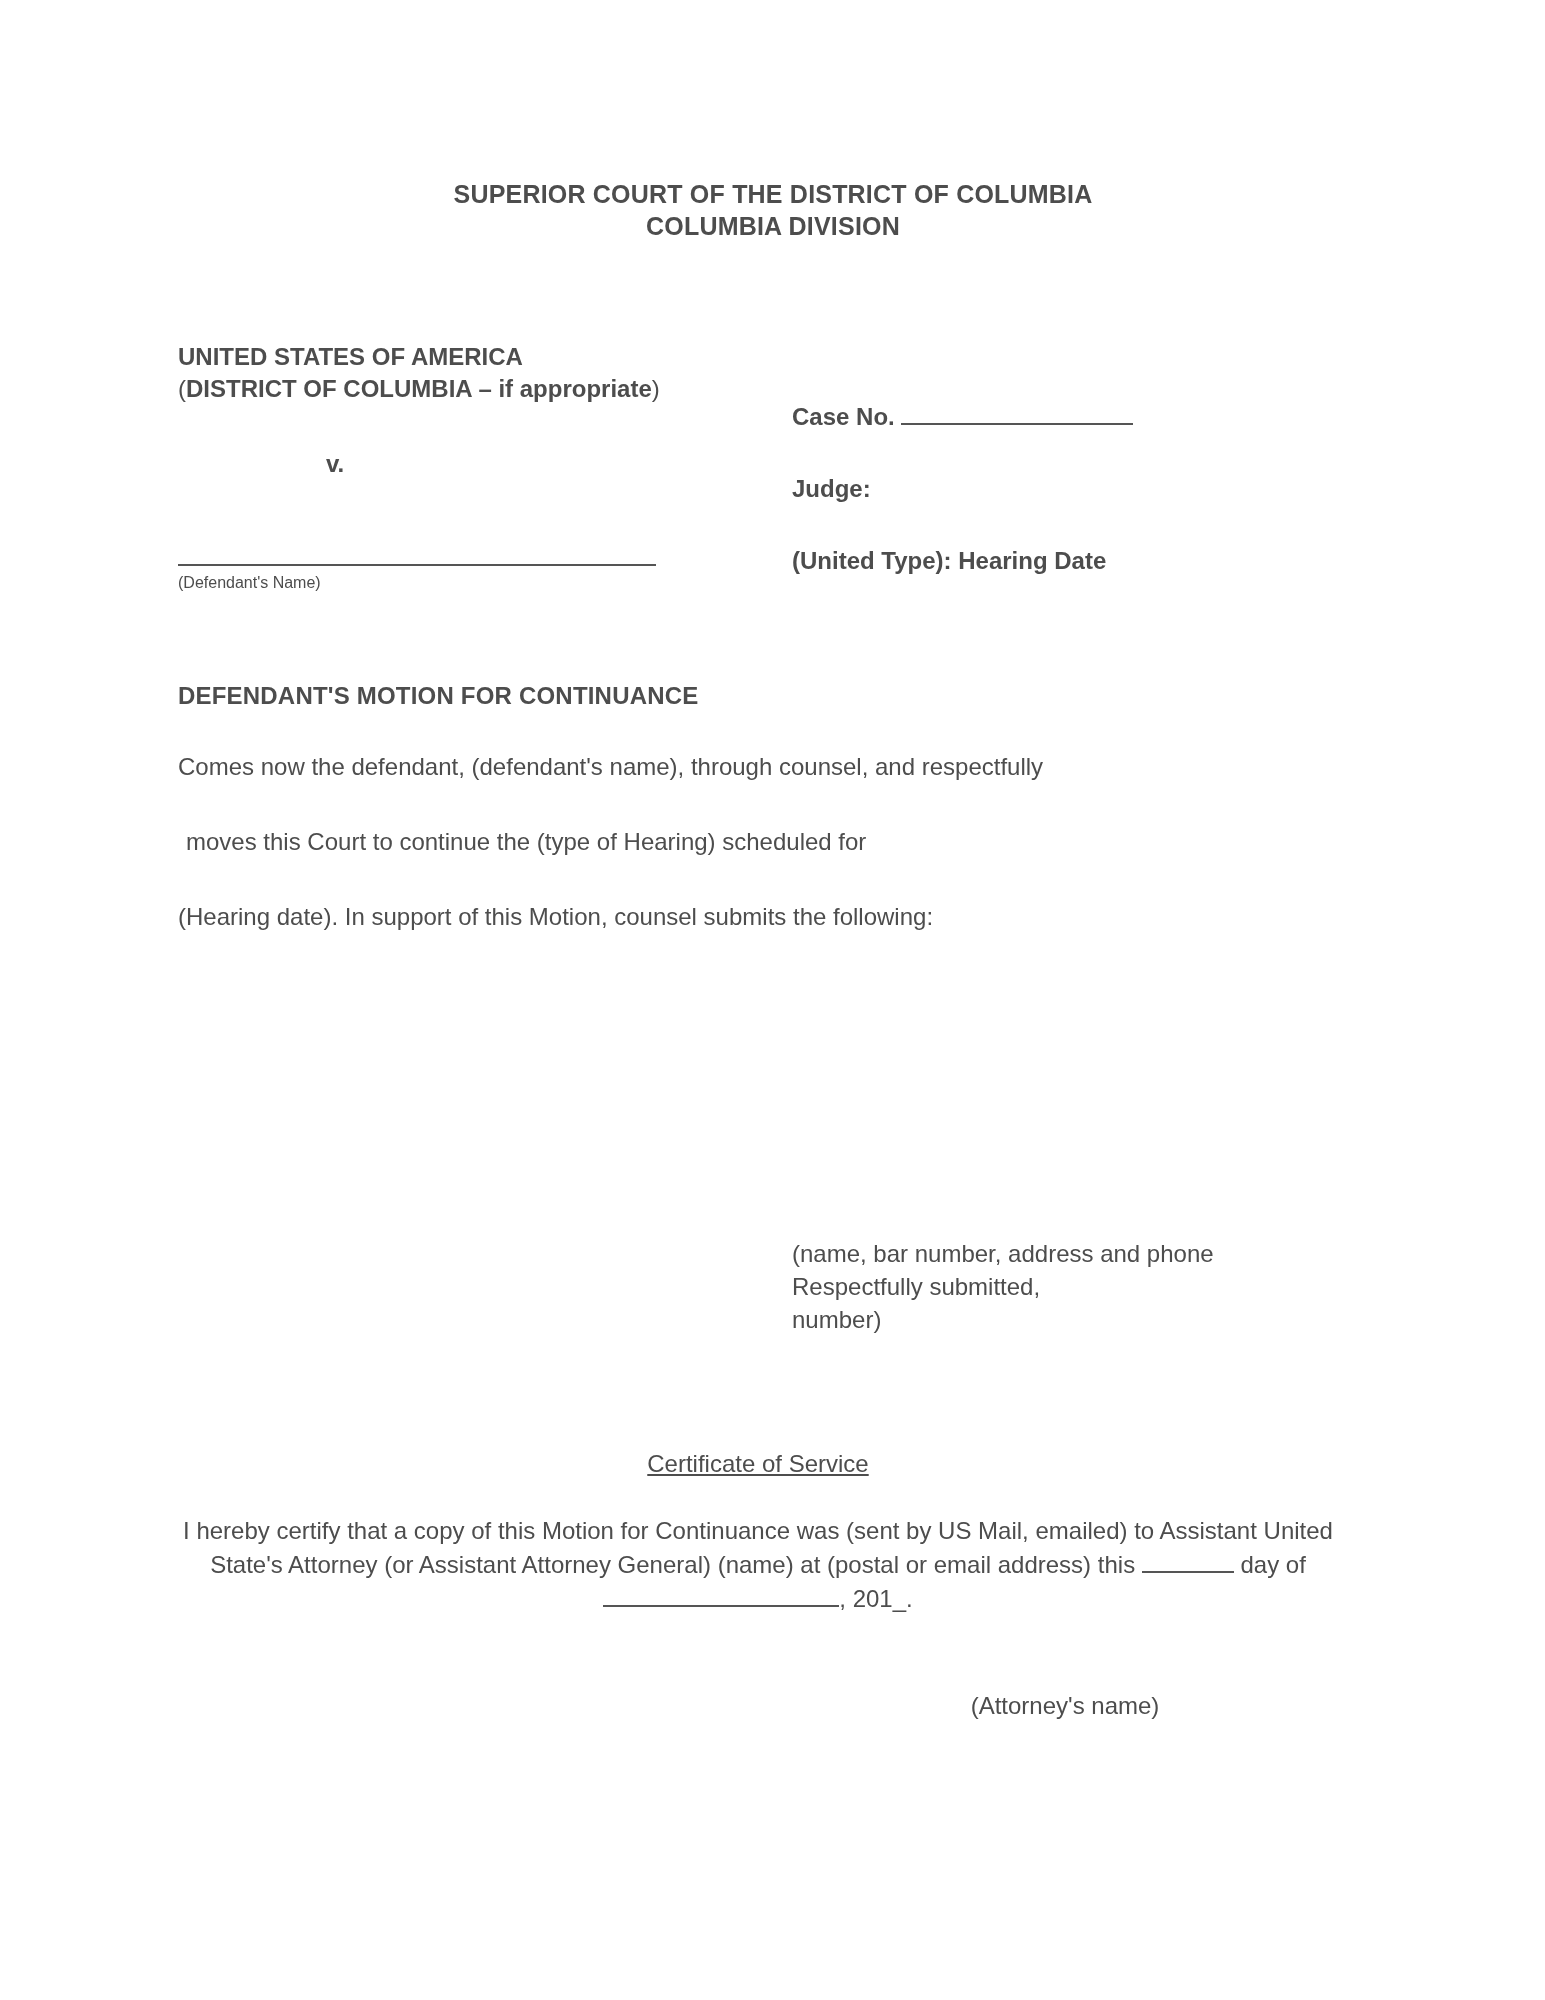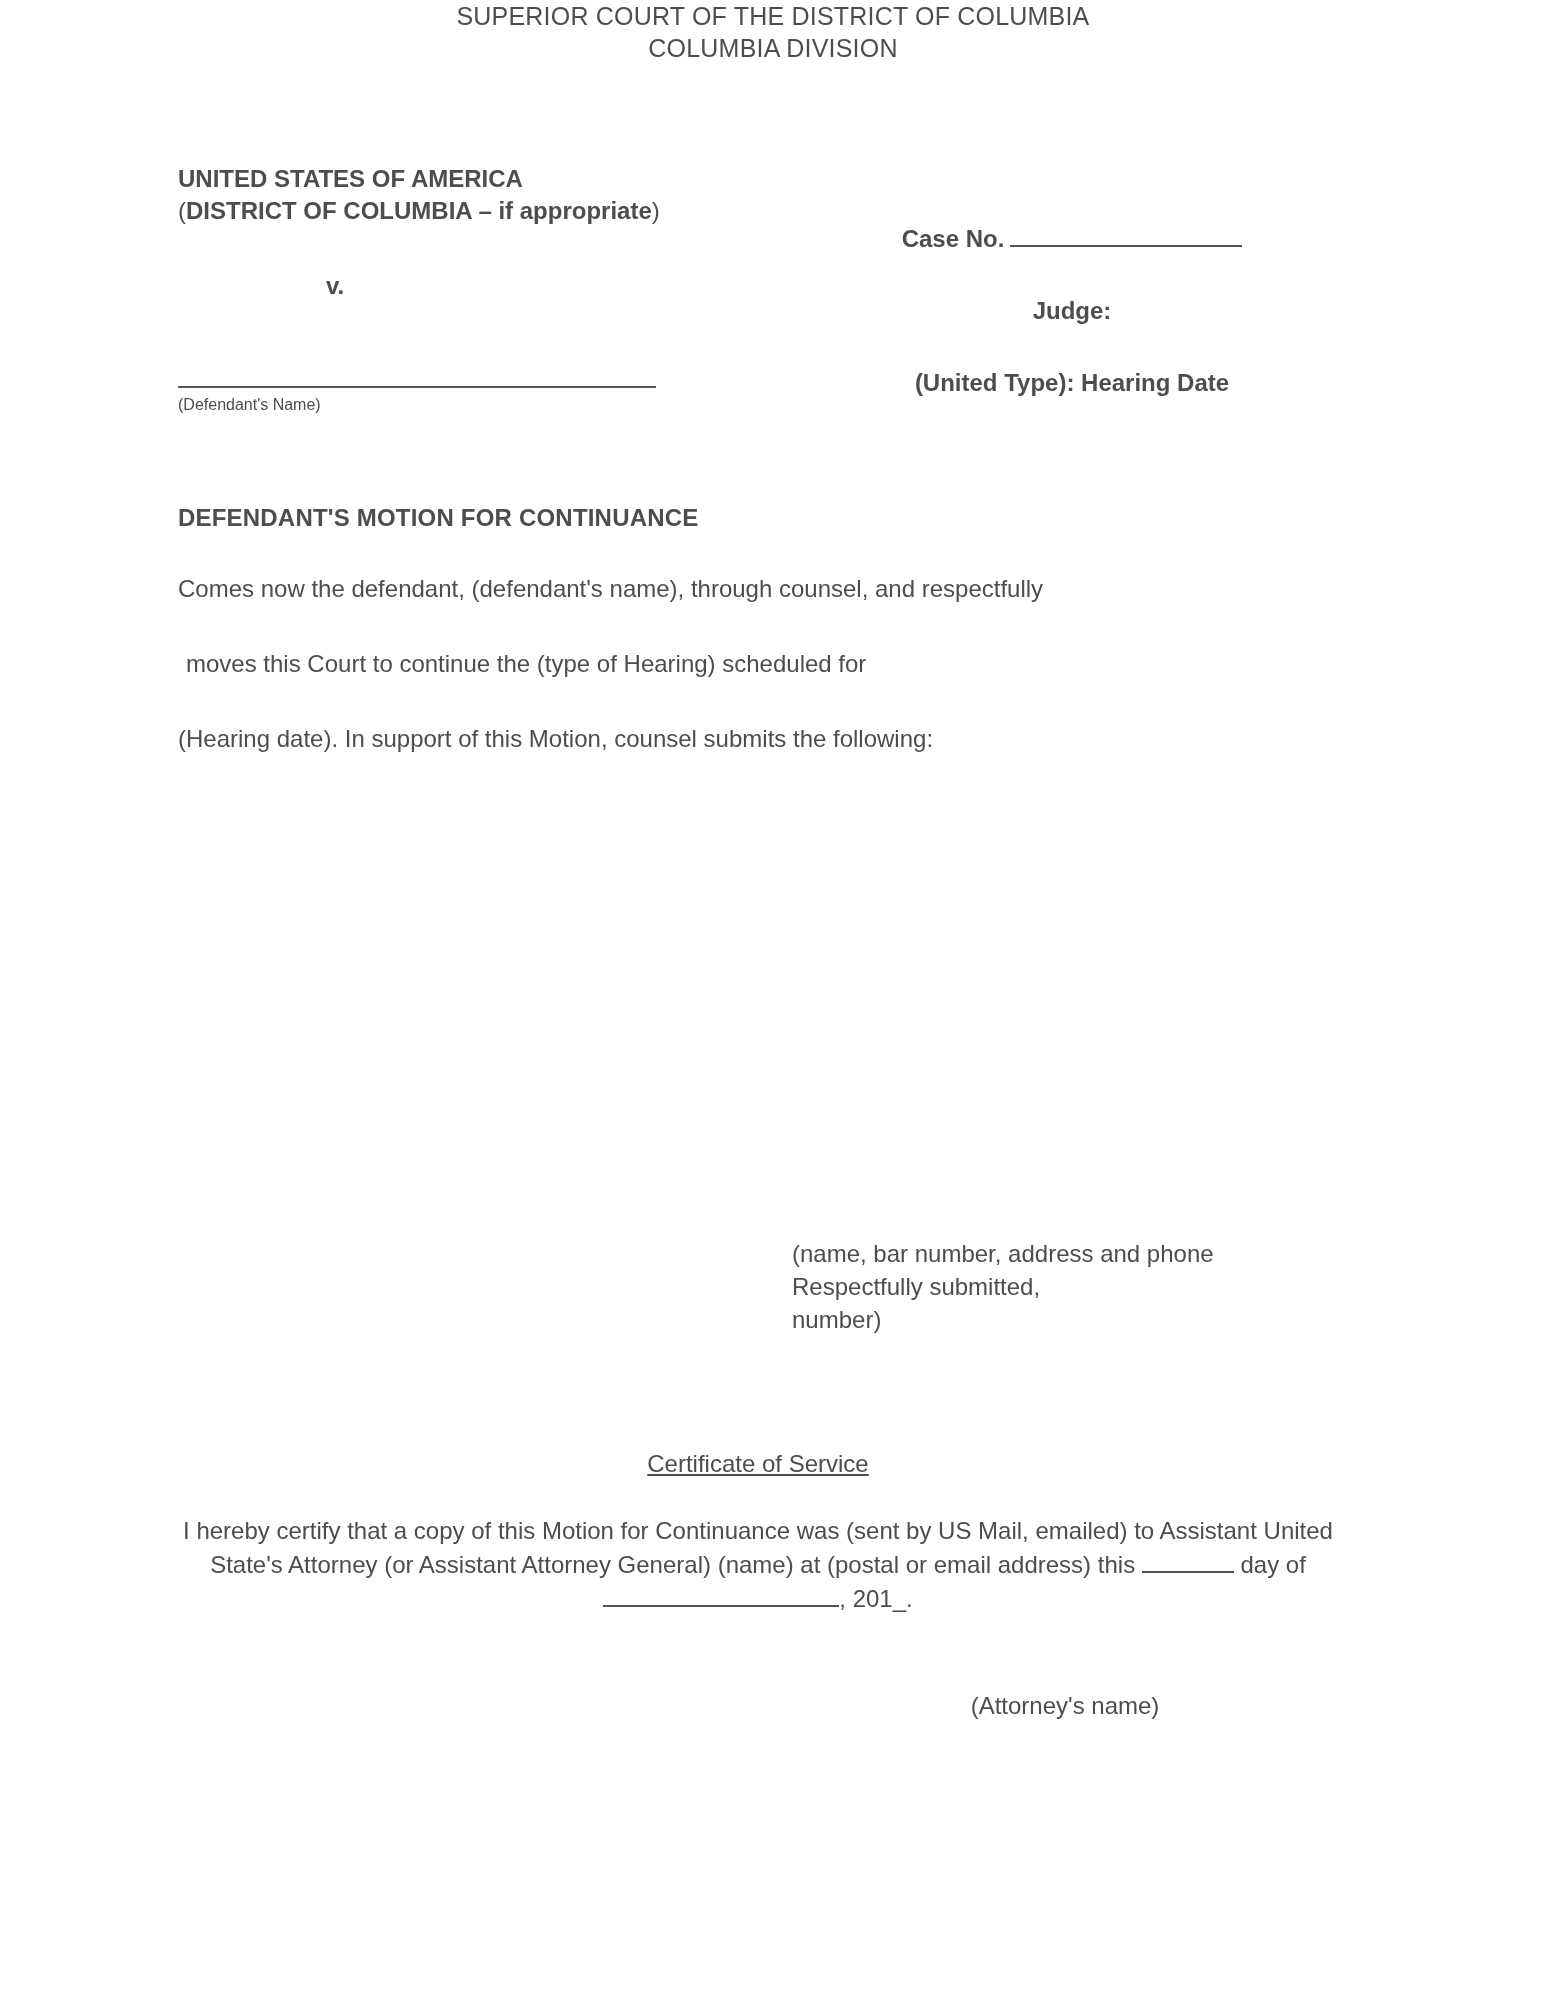--- a/index.html
+++ b/index.html
@@ -22,24 +22,25 @@
   .content {
     position: absolute;
     left: 178px;
     top: 0;
     width: 1190px;
   }
 
   
   .court-header {
     text-align: center;
-    font-weight: normal;
+    font-weight: bold;
     font-size: 25px;
     line-height: 1.28;
     letter-spacing: 0.2px;
+    padding-top: 178px;
   }
   .court-header .line2 {
     display: block;
   }
 
   
   .caption {
     position: relative;
     margin-top: 99px;
     min-height: 290px;
@@ -76,21 +77,20 @@
     position: absolute;
     left: 614px;
     top: 62px;
     width: 560px;
   }
   .caption-right .row {
     font-weight: bold;
     font-size: 24px;
     margin-bottom: 44px;
     white-space: nowrap;
-    text-align: center;
   }
   .caption-right .row:last-child { margin-bottom: 0; }
   .blank-long {
     display: inline-block;
     width: 232px;
     border-bottom: 2px solid #555;
     height: 17px;
     vertical-align: baseline;
     margin-left: 6px;
   }

